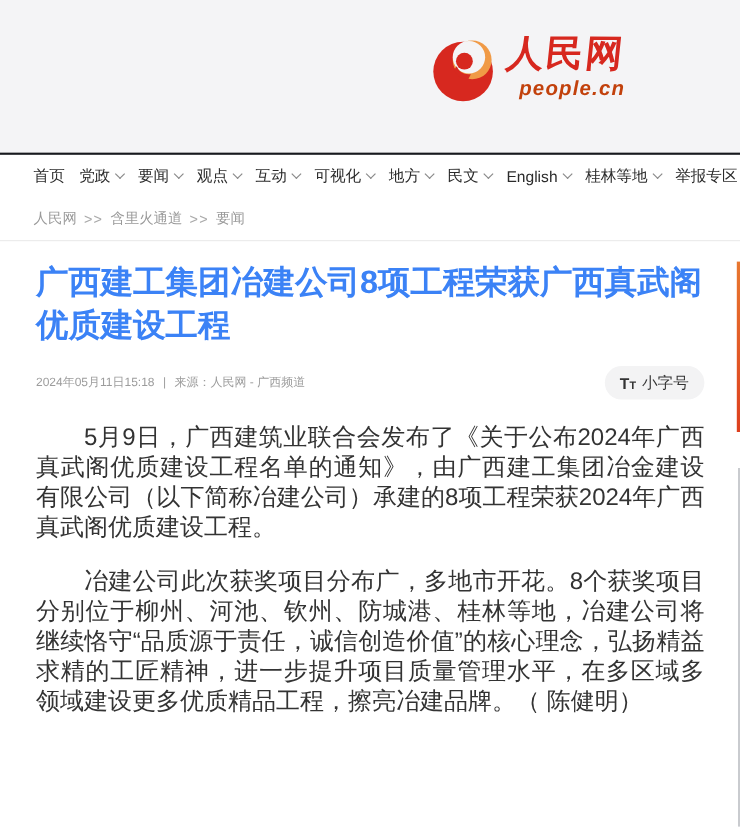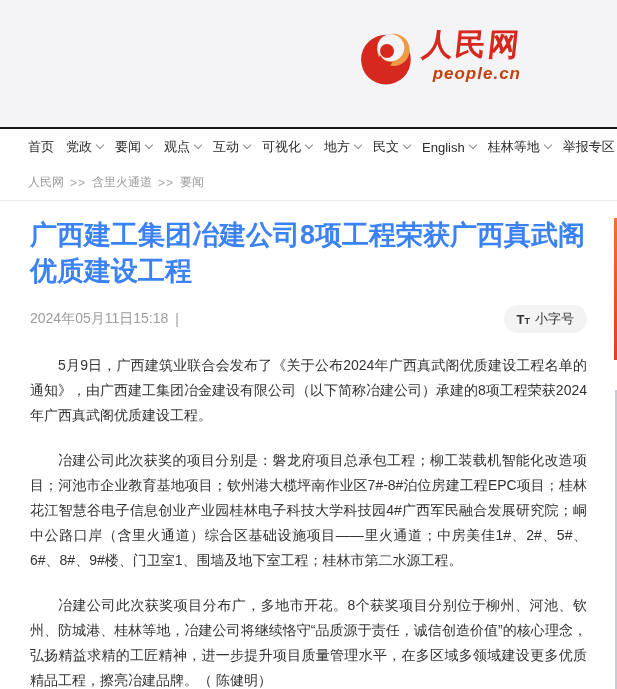--- a/index.html
+++ b/index.html
@@ -29,30 +29,30 @@
   .breadcrumb { background:#fff; padding:9px 0 9px 28px; font-size:12px; color:#9a9a9a;
                 display:flex; gap:6px; align-items:center; border-bottom:1px solid #ececec; }
   .crumb { color:#9a9a9a; cursor:pointer; }
   .crumb-sep { color:#aaa; letter-spacing:1px; }
 
   
   .article { padding:0 30px; }
   .title { margin-top:16px; font-size:27px; font-weight:bold; color:#3b82f6; line-height:36px;
            font-family:"Liberation Sans","DejaVu Sans",sans-serif; }
   .meta-row { margin-top:16px; display:flex; justify-content:space-between; align-items:center; }
-  .meta-left { font-size:14px; color:#9c9c9c; display:flex; gap:7px; align-items:center; }
+  .meta-left { font-size:10px; color:#9c9c9c; display:flex; gap:7px; align-items:center; }
   .font-size-btn { background:#f3f3f4; border:none; border-radius:14px; padding:5px 13px; font-size:13px;
                    color:#333; display:flex; align-items:center; gap:5px; cursor:pointer;
                    font-family:"Liberation Sans","DejaVu Sans",sans-serif; }
   .tt-icon { display:flex; align-items:flex-end; line-height:1; color:#333; font-weight:bold; }
   .tt-icon .t-big { font-size:13px; }
   .tt-icon .t-small { font-size:9px; }
 
   .body-text { margin-top:12px; }
-  .body-text p { font-size:14px; color:#333; line-height:25px; text-align:justify;
+  .body-text p { font-size:20px; color:#333; line-height:25px; text-align:justify;
                  text-indent:2em; margin-bottom:13px;margin-top:20px; }
 
   
   .edge-accent { position:absolute; right:0; top:218px; width:3px; height:142px;
                  background:linear-gradient(#e8772f,#dd3f1e); }
   .edge-track { position:absolute; right:0; top:390px; width:2px; height:299px; background:#c9cbcf; }
 </style>
 </head>
 <body>
 
@@ -128,33 +128,33 @@
     <span class="crumb">要闻</span>
   </div>
 
   <main class="article">
     <h1 class="title">广西建工集团冶建公司8项工程荣获广西真武阁优质建设工程</h1>
 
     <div class="meta-row">
       <div class="meta-left">
         <span>2024年05月11日15:18</span>
         <span>|</span>
+        <span>来源：人民网 - 广西频道</span>
       </div>
       <button class="font-size-btn">
         <span class="tt-icon">
           <span class="t-big">T</span>
             <span class="t-small">T</span>
         </span>
         <span>小字号</span>
       </button>
     </div>
 
     <div class="body-text">
       <p>5月9日，广西建筑业联合会发布了《关于公布2024年广西真武阁优质建设工程名单的通知》，由广西建工集团冶金建设有限公司（以下简称冶建公司）承建的8项工程荣获2024年广西真武阁优质建设工程。</p>
-      <p>冶建公司此次获奖的项目分别是：磐龙府项目总承包工程；柳工装载机智能化改造项目；河池市企业教育基地项目；钦州港大榄坪南作业区7#-8#泊位房建工程EPC项目；桂林花江智慧谷电子信息创业产业园桂林电子科技大学科技园4#广西军民融合发展研究院；峒中公路口岸（含里火通道）综合区基础设施项目——里火通道；中房美佳1#、2#、5#、6#、8#、9#楼、门卫室1、围墙及地下室工程；桂林市第二水源工程。</p>
       <p>冶建公司此次获奖项目分布广，多地市开花。8个获奖项目分别位于柳州、河池、钦州、防城港、桂林等地，冶建公司将继续恪守“品质源于责任，诚信创造价值”的核心理念，弘扬精益求精的工匠精神，进一步提升项目质量管理水平，在多区域多领域建设更多优质精品工程，擦亮冶建品牌。（ 陈健明）</p>
     </div>
 
   </main>
 
   <div class="edge-accent"></div>
   <div class="edge-track"></div>
 
 </div>
 

